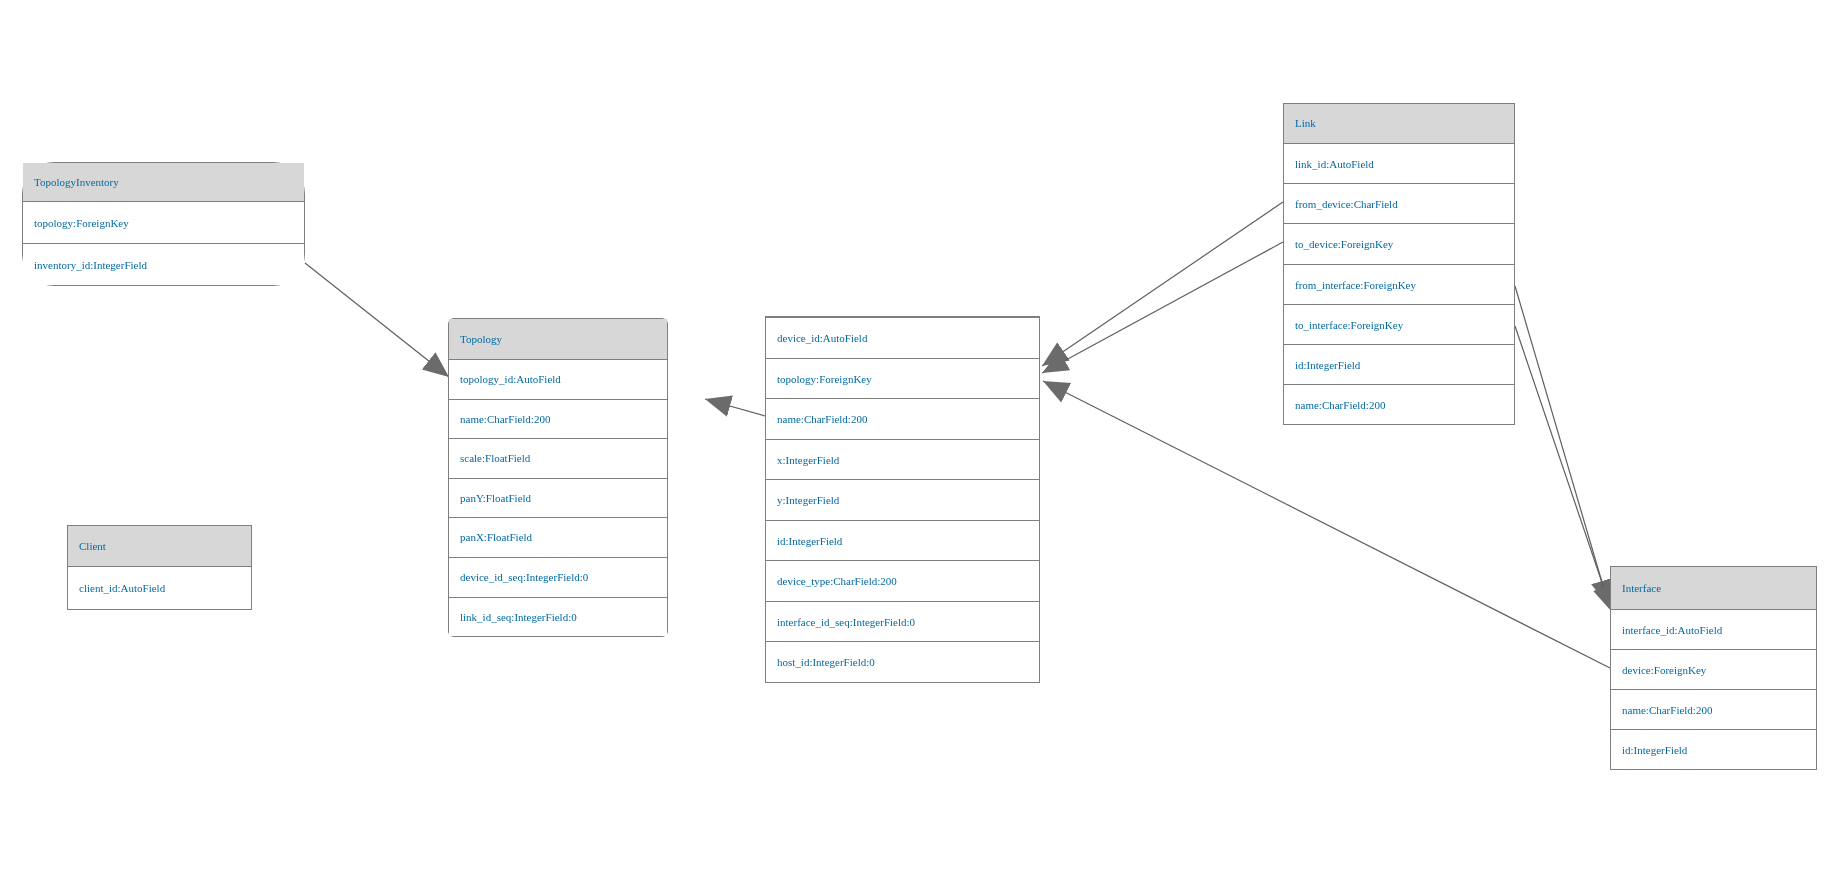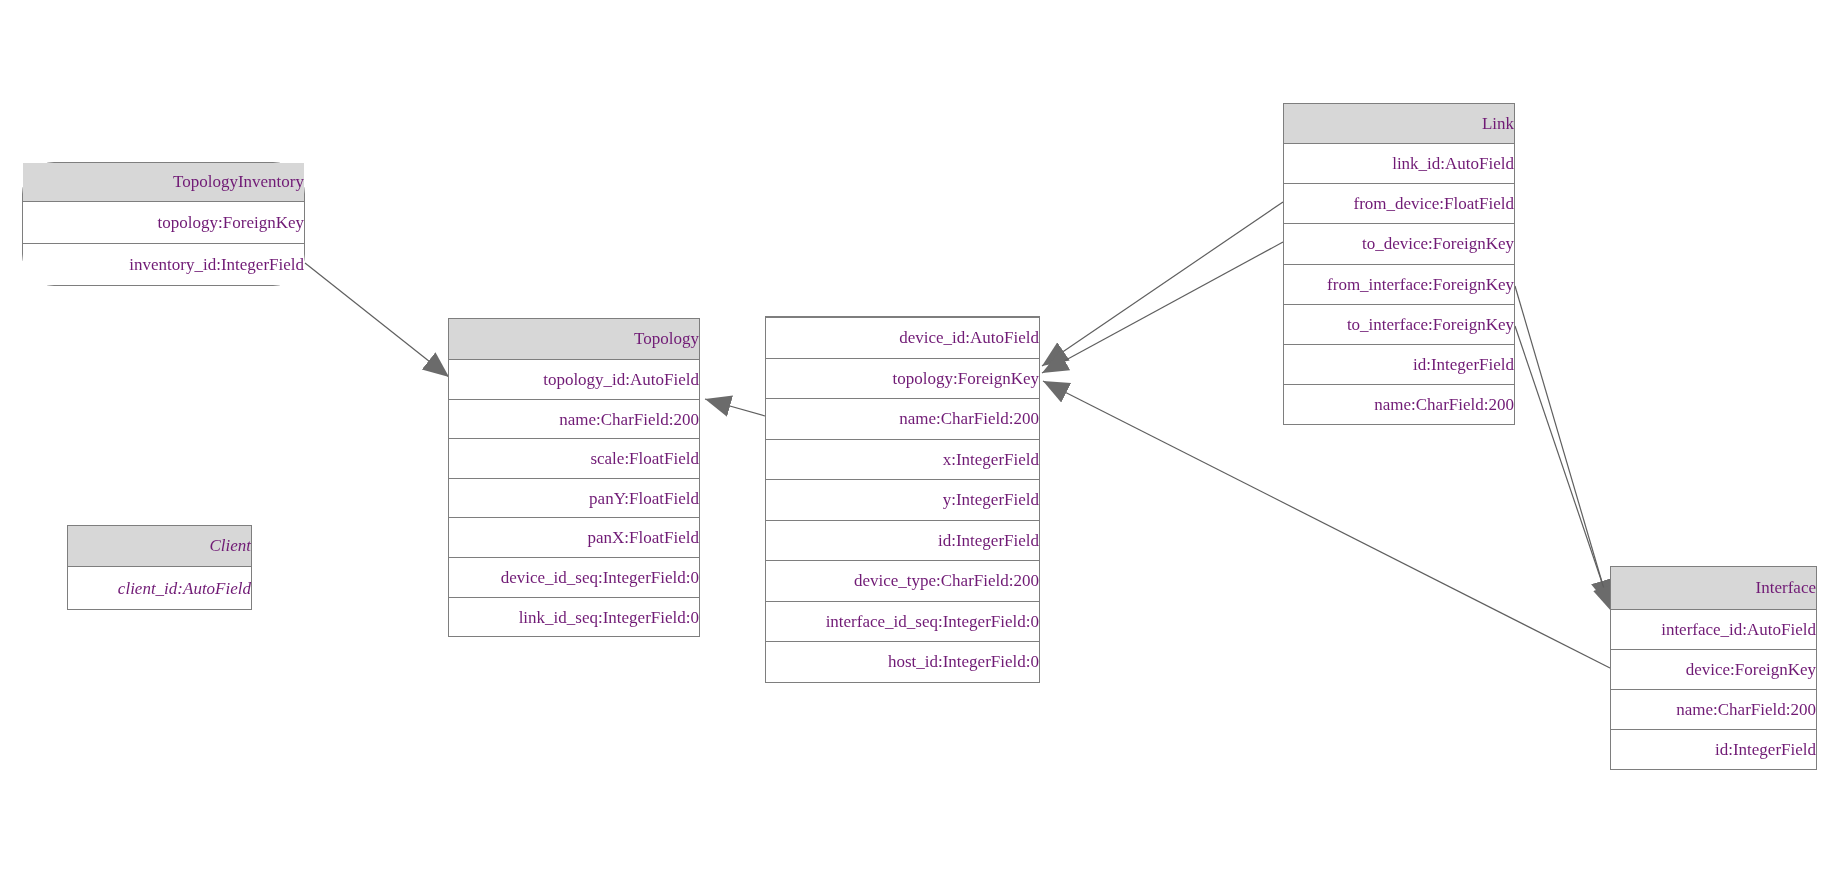--- a/index.html
+++ b/index.html
@@ -23,46 +23,45 @@
     top: 0;
     width: 1824px;
     height: 874px;
     pointer-events: none;
   }
   .entity {
     position: absolute;
     box-sizing: border-box;
     background: #ffffff;
     border: 1.5px solid #7e7e7e;
-    color: #701a75;
-    font-size: 17px;
+    color: #0369a1;
+    font-size: 11px;
     white-space: nowrap;
-    text-align: right;
   }
   .entity-header {
     box-sizing: border-box;
     height: var(--hh);
     line-height: var(--hh);
     background: #d7d7d7;
     padding-left: 11px;
     overflow: hidden;
   }
   .entity-row {
     box-sizing: border-box;
     height: var(--rh);
     line-height: var(--rh);
     border-top: 1px solid #7e7e7e;
     padding-left: 11px;
     background: #ffffff;
     overflow: hidden;
   }
   
   #e-topology-inventory { left: 22px;   top: 162px; width: 283px; border-radius: 32px; --hh: 38px;   --rh: 42px;   }
-  #e-topology           { left: 448px;  top: 318px; width: 252px; --hh: 40px;   --rh: 39.6px; }
-  #e-client             { left: 67px;   top: 525px; width: 185px; font-style: italic; --hh: 40px;   --rh: 43px;   }
+  #e-topology           { left: 448px;  top: 318px; width: 220px; border-radius: 6px; --hh: 40px;   --rh: 39.6px; }
+  #e-client             { left: 67px;   top: 525px; width: 185px; --hh: 40px;   --rh: 43px;   }
   #e-device             { left: 765px;  top: 316px; width: 275px; --hh: 39px;   --rh: 40.5px; }
   #e-link               { left: 1283px; top: 103px; width: 232px; --hh: 39px;   --rh: 40.2px; }
   #e-interface          { left: 1610px; top: 566px; width: 207px; --hh: 42px;   --rh: 40px;   }
 </style>
 </head>
 <body>
 
 <div id="canvas">
 
   <svg id="edges" viewBox="0 0 1824 874" xmlns="http://www.w3.org/2000/svg">
@@ -110,21 +109,21 @@
     <div class="entity-row">y:IntegerField</div>
     <div class="entity-row">id:IntegerField</div>
     <div class="entity-row">device_type:CharField:200</div>
     <div class="entity-row">interface_id_seq:IntegerField:0</div>
     <div class="entity-row">host_id:IntegerField:0</div>
   </div>
 
   <div class="entity" id="e-link">
     <div class="entity-header">Link</div>
     <div class="entity-row">link_id:AutoField</div>
-    <div class="entity-row">from_device:FloatField</div>
+    <div class="entity-row">from_device:CharField</div>
     <div class="entity-row">to_device:ForeignKey</div>
     <div class="entity-row">from_interface:ForeignKey</div>
     <div class="entity-row">to_interface:ForeignKey</div>
     <div class="entity-row">id:IntegerField</div>
     <div class="entity-row">name:CharField:200</div>
   </div>
 
   <div class="entity" id="e-interface">
     <div class="entity-header">Interface</div>
     <div class="entity-row">interface_id:AutoField</div>

